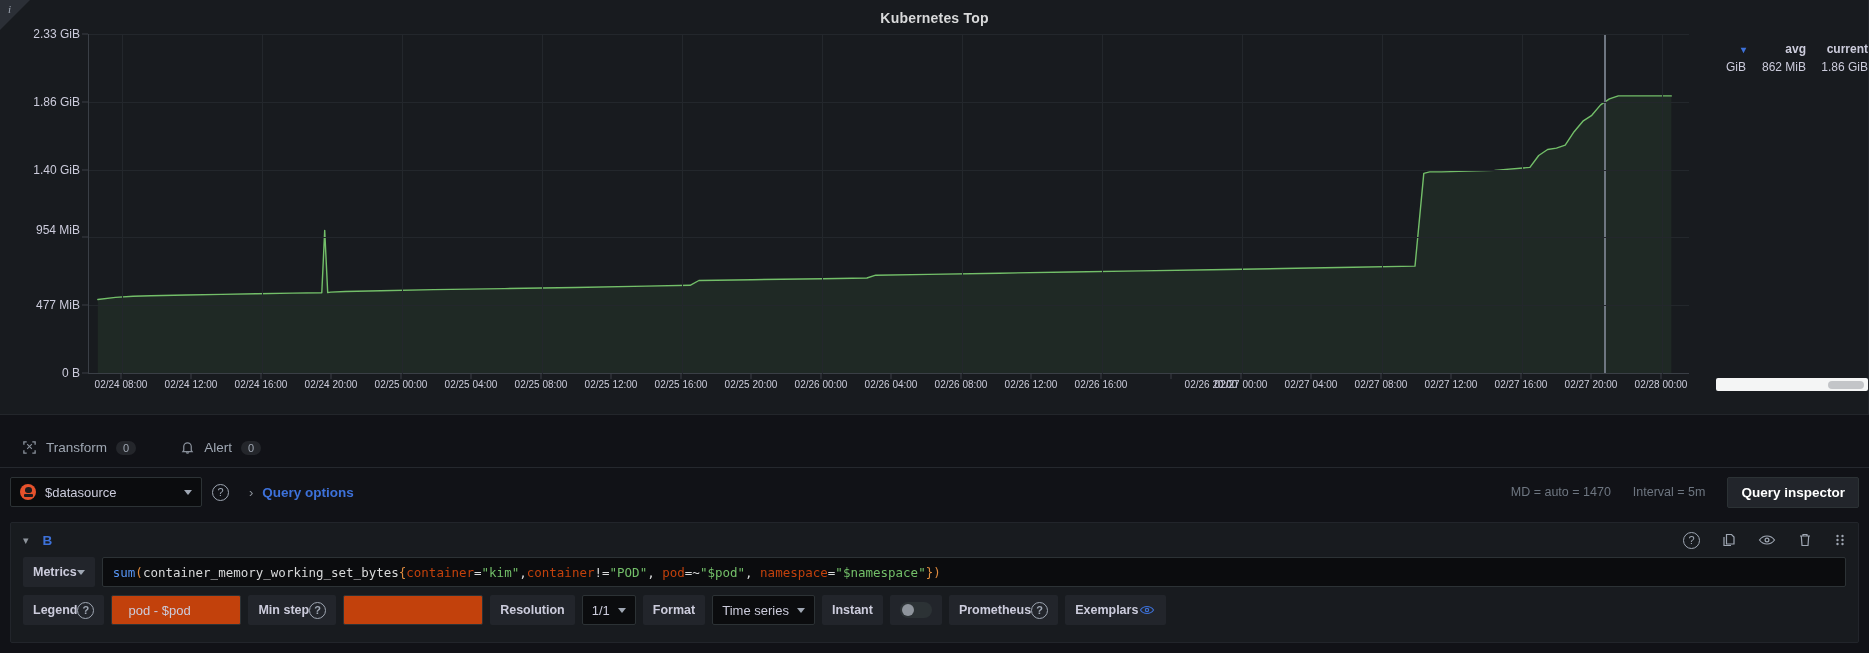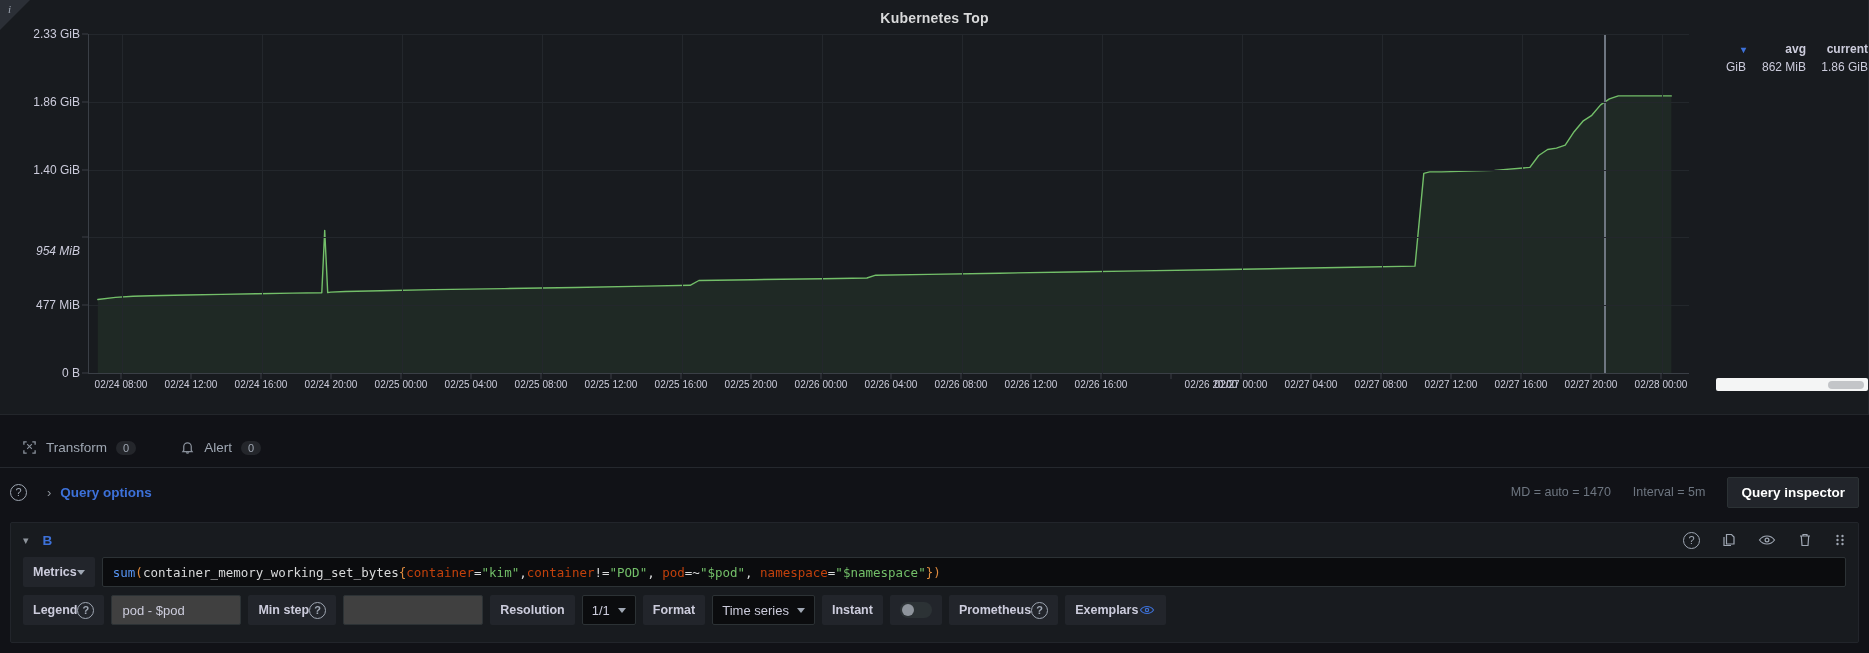--- a/index.html
+++ b/index.html
@@ -159,21 +159,21 @@
   .qhead-icons { margin-left: auto; display: flex; align-items: center; gap: 21px; color: #9fa7b3; }
 
   .qrow { display: flex; align-items: center; gap: 7px; padding: 0 12px 0 12px; }
   .qrow + .qrow { margin-top: 8px; }
   .seg-label {
     display: flex; align-items: center; height: 30px; padding: 0 10px;
     background: #22252b; border-radius: 2px; font-size: 12.5px; font-weight: bold; color: #ccccdc;
     white-space: nowrap;
   }
   .seg-input {
-    height: 30px; padding: 0 10px; background: #404040;
+    height: 30px; padding: 0 16px; background: #c2410c;
     border: 1px solid #2c3235; border-radius: 2px;
     font-size: 13px; color: #ccccdc; display: flex; align-items: center;
   }
   .code-input {
     flex: 1; height: 30px; padding: 0 10px; background: #0b0c0e;
     border: 1px solid #2c3235; border-radius: 2px;
     font-family: "DejaVu Sans Mono", monospace; font-size: 12.5px;
     display: flex; align-items: center; white-space: pre; overflow: hidden;
   }
   .tok-fn { color: #5794f2; }
@@ -212,21 +212,21 @@
     <div class="panel-title">Kubernetes Top</div>
 
     <div class="plot-wrap">
       <div class="y-axis" id="y-axis">
           <div class="y-tick" style="top: 0px;">2.33 GiB</div>
           <div class="y-tick-mark" style="top: 0px;"></div>
           <div class="y-tick" style="top: 67.8px;">1.86 GiB</div>
           <div class="y-tick-mark" style="top: 67.8px;"></div>
           <div class="y-tick" style="top: 135.6px;">1.40 GiB</div>
           <div class="y-tick-mark" style="top: 135.6px;"></div>
-          <div class="y-tick" style="top: 217px; font-style: italic;">954 MiB</div>
+          <div class="y-tick" style="top: 196px;">954 MiB</div>
           <div class="y-tick-mark" style="top: 203.4px;"></div>
           <div class="y-tick" style="top: 271.2px;">477 MiB</div>
           <div class="y-tick-mark" style="top: 271.2px;"></div>
           <div class="y-tick" style="top: 339px;">0 B</div>
           <div class="y-tick-mark" style="top: 339px;"></div>
         </div>
       <div class="plot" id="plot">
         <svg class="series" viewBox="0 0 1600 340" preserveAspectRatio="none">
           <path id="area-path" fill="rgba(115,191,105,0.09)" stroke="none" d="M8.8 339 L8.8 265.5 L26.5 263.4 L44.2 262.3 L61.9 261.8 L97.2 261.0 L132.6 260.4 L168.0 259.7 L203.3 259.1 L232.8 258.7 L235.7 196.4 L238.7 258.6 L241.6 258.1 L256.4 257.5 L291.7 256.7 L344.8 255.6 L415.5 254.6 L486.2 253.5 L556.9 252.1 L601.1 251.3 L609.9 246.5 L663.0 245.7 L733.7 244.7 L777.9 244.0 L786.7 241.2 L839.8 240.4 L910.5 239.2 L981.2 238.0 L1051.9 236.9 L1122.7 235.7 L1193.4 234.5 L1264.1 233.2 L1326.0 232.1 L1334.8 139.4 L1340.7 137.9 L1352.5 137.9 L1405.5 136.4 L1440.9 133.4 L1449.7 121.5 L1458.6 115.5 L1467.4 114.1 L1476.2 111.1 L1485.1 97.7 L1493.9 87.2 L1502.8 81.3 L1511.6 70.9 L1520.4 64.9 L1529.3 61.9 L1582.3 61.9 L1582.3 339 Z"></path>
           <path id="line-path" fill="none" stroke="#73bf69" stroke-width="1.4" stroke-linejoin="round" stroke-linecap="round" d="M8.8 265.5 L26.5 263.4 L44.2 262.3 L61.9 261.8 L97.2 261.0 L132.6 260.4 L168.0 259.7 L203.3 259.1 L232.8 258.7 L235.7 196.4 L238.7 258.6 L241.6 258.1 L256.4 257.5 L291.7 256.7 L344.8 255.6 L415.5 254.6 L486.2 253.5 L556.9 252.1 L601.1 251.3 L609.9 246.5 L663.0 245.7 L733.7 244.7 L777.9 244.0 L786.7 241.2 L839.8 240.4 L910.5 239.2 L981.2 238.0 L1051.9 236.9 L1122.7 235.7 L1193.4 234.5 L1264.1 233.2 L1326.0 232.1 L1334.8 139.4 L1340.7 137.9 L1352.5 137.9 L1405.5 136.4 L1440.9 133.4 L1449.7 121.5 L1458.6 115.5 L1467.4 114.1 L1476.2 111.1 L1485.1 97.7 L1493.9 87.2 L1502.8 81.3 L1511.6 70.9 L1520.4 64.9 L1529.3 61.9 L1582.3 61.9"></path>
@@ -338,20 +338,25 @@
           <path d="M4 11V7a4 4 0 018 0v4l1 1.5H3L4 11z"></path>
           <path d="M6.7 13.2a1.5 1.5 0 002.6 0"></path>
         </svg>
       </span>
       <span>Alert</span>
       <span class="tab-count">0</span>
     </div>
   </div>
 
   <div class="ds-row">
+    <div class="ds-picker">
+      <span class="ds-logo"></span>
+      <span class="ds-name">$datasource</span>
+      <span class="chev"></span>
+    </div>
     <span class="circle-icon">?</span>
     <div class="qopts">
       <span class="qopts-caret">›</span>
       <span class="qopts-label">Query options</span>
     </div>
     <div class="ds-right">
       <span class="ds-meta">MD = auto = 1470</span>
       <span class="ds-meta">Interval = 5m</span>
       <button class="qi-btn">Query inspector</button>
     </div>

